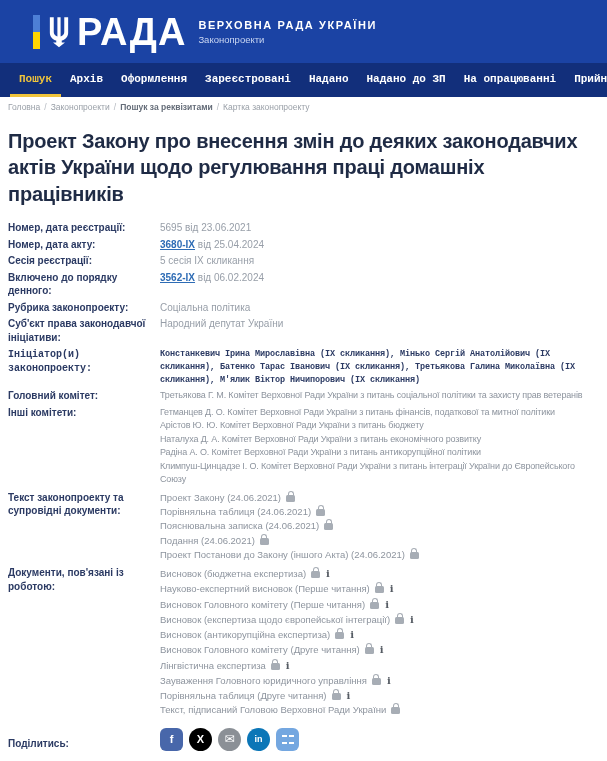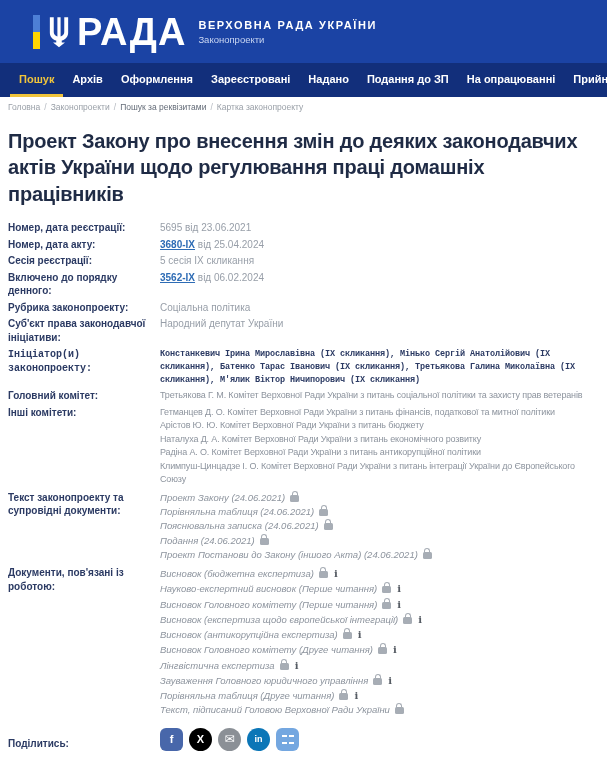--- a/index.html
+++ b/index.html
@@ -13,40 +13,40 @@
   .header { background:#1b43a4; height:63px; display:flex; align-items:center; padding-left:33px; }
   .flagbar { width:7px; height:34px; display:flex; flex-direction:column; margin-right:7px; }
   .flag-top { flex:1; background:#4d7fd6; }
   .flag-bottom { flex:1; background:#ffd500; }
   .trident { width:24px; height:32px; margin-right:6px; }
   .logo-text { color:#fff; font-size:38px; font-weight:bold; letter-spacing:1px; margin-right:12px; line-height:1; }
   .org-block { display:flex; flex-direction:column; justify-content:center; }
   .org-name { color:#fff; font-size:11px; font-weight:bold; letter-spacing:1.6px; }
   .site-name { color:#c9d6f2; font-size:9.5px; margin-top:3px; }
   
-  .nav { background:#122f7b; height:34px; display:flex; padding:0 10px; }
+  .nav { background:#122f7b; height:34px; display:flex; padding:0 10px;font-family:Liberation Mono, monospace; }
   .nav-item { color:#ffffff; font-size:11px; font-weight:bold; padding:0 9px; display:flex; align-items:center; border-bottom:3px solid transparent; cursor:pointer; white-space:nowrap; }
   .nav-item.active { color:#f0c43c; border-bottom-color:#f0c43c; }
   
   .breadcrumb { padding:5px 8px 4px; font-size:8.5px; color:#9aa0a8; }
   .crumb { color:#9aa0a8; cursor:pointer; }
-  .crumb.strong { color:#646c78; font-weight:normal; }
+  .crumb.strong { color:#646c78; font-weight:bold; }
   .crumb-sep { margin:0 4px; color:#b3b8bf; }
   
   .main { padding:0 8px; }
   .page-title { font-size:20px; line-height:1.32; letter-spacing:-0.2px; color:#1f2b45; font-weight:bold; margin:12px 0 14px; }
   .field { display:flex; margin-bottom:3px; font-size:10px; line-height:1.35; }
   .field-label { width:152px; flex-shrink:0; color:#2b3a63; font-weight:bold; padding-right:8px; }
   .field-value { flex:1; color:#979ea8; }
   .doc-link { color:#2e6cb5; font-weight:bold; text-decoration:underline; cursor:pointer; }
   .value-rest { color:#979ea8; }
   .initiators { color:#2b3a63; font-weight:bold; font-size:8.5px; letter-spacing:-0.1px; line-height:1.5; }
   .committee-line { font-size:9px; letter-spacing:-0.15px; line-height:1.5; color:#8d949e; }
   .doc-row { font-size:9.5px; line-height:1.5; color:#8d949e; }
-  .doc-row .doc-title { cursor:pointer;font-style:italic; }
+  .doc-row .doc-title { cursor:pointer; }
   
   .lock { position:relative; display:inline-block; width:9px; height:7px; background:#a7adb5; border-radius:1.5px; margin-left:5px; vertical-align:-1px; }
   .lock::before { content:""; position:absolute; top:-4px; left:1.5px; width:4px; height:4px; border:1.5px solid #a7adb5; border-bottom:none; border-radius:3px 3px 0 0; }
   .info-icon { display:inline-block; font-family:"DejaVu Serif","Liberation Serif",serif; font-weight:bold; font-style:normal; color:#555b63; font-size:10px; margin-left:6px; cursor:pointer; }
   
   .share-field { margin-top:10px; align-items:flex-end; }
   .share-icons { display:flex; gap:6px; }
   .share-btn { width:23px; height:23px; border-radius:50%; color:#fff; display:flex; align-items:center; justify-content:center; font-size:11px; font-weight:bold; cursor:pointer; }
   .share-facebook { background:#4867aa; border-radius:6px; }
   .share-x { background:#000000; }
@@ -76,21 +76,21 @@
     <div class="site-name">Законопроекти</div>
   </div>
 </div>
 
 <div class="nav">
   <div class="nav-item active">Пошук</div>
   <div class="nav-item">Архів</div>
   <div class="nav-item">Оформлення</div>
   <div class="nav-item">Зареєстровані</div>
   <div class="nav-item">Надано</div>
-  <div class="nav-item">Подання до ЗП</div>
+  <div class="nav-item">Надано до ЗП</div>
   <div class="nav-item">На опрацюванні</div>
   <div class="nav-item">Прийнято</div>
 </div>
 
 <div class="breadcrumb">
   <span class="crumb">Головна</span><span class="crumb-sep">/</span><span class="crumb">Законопроекти</span><span class="crumb-sep">/</span><span class="crumb strong">Пошук за реквізитами</span><span class="crumb-sep">/</span><span class="crumb">Картка законопроекту</span>
 </div>
 
 <div class="main">
 

